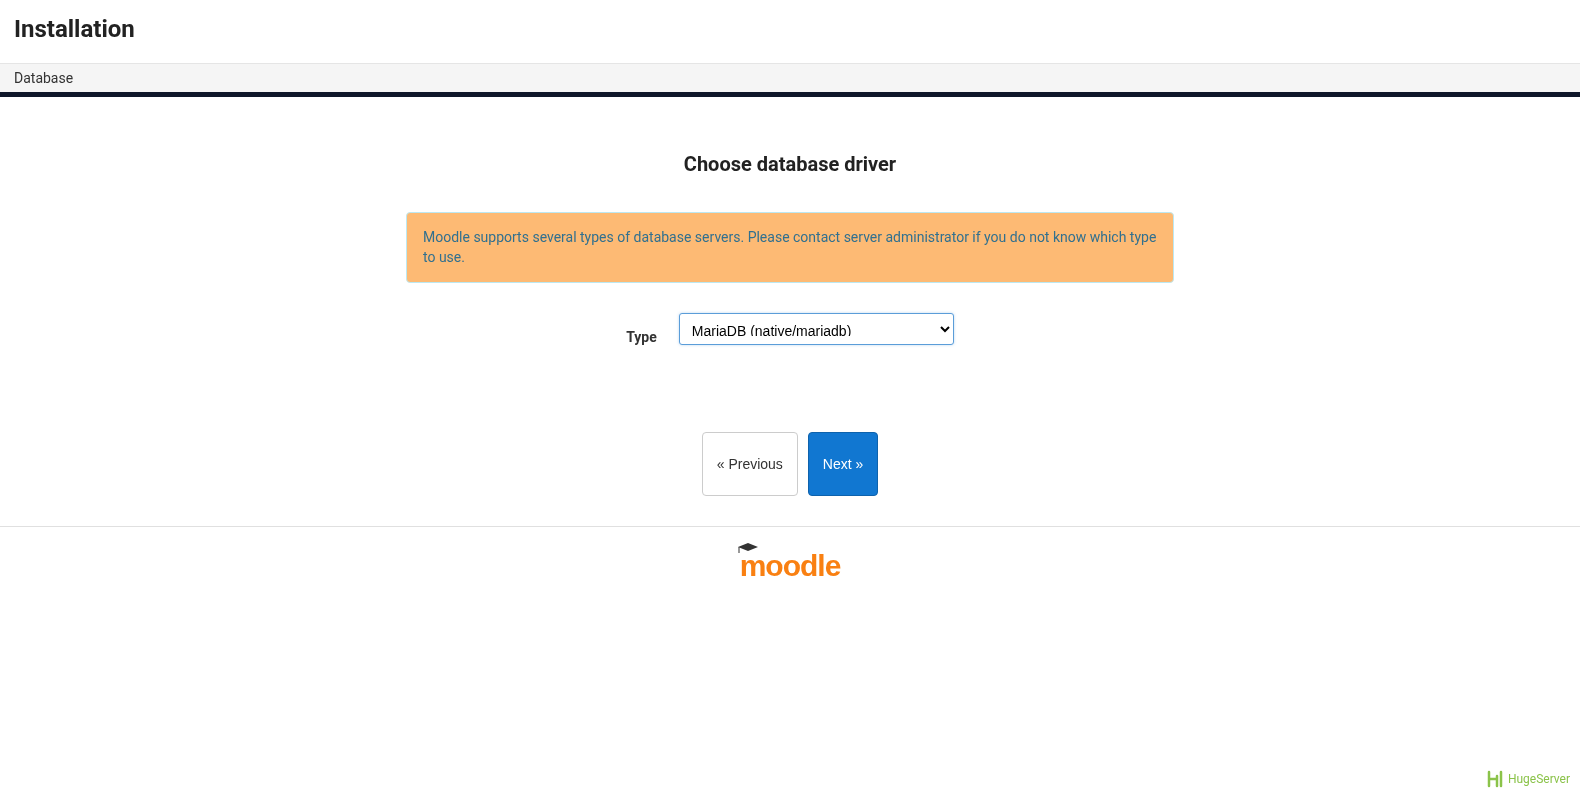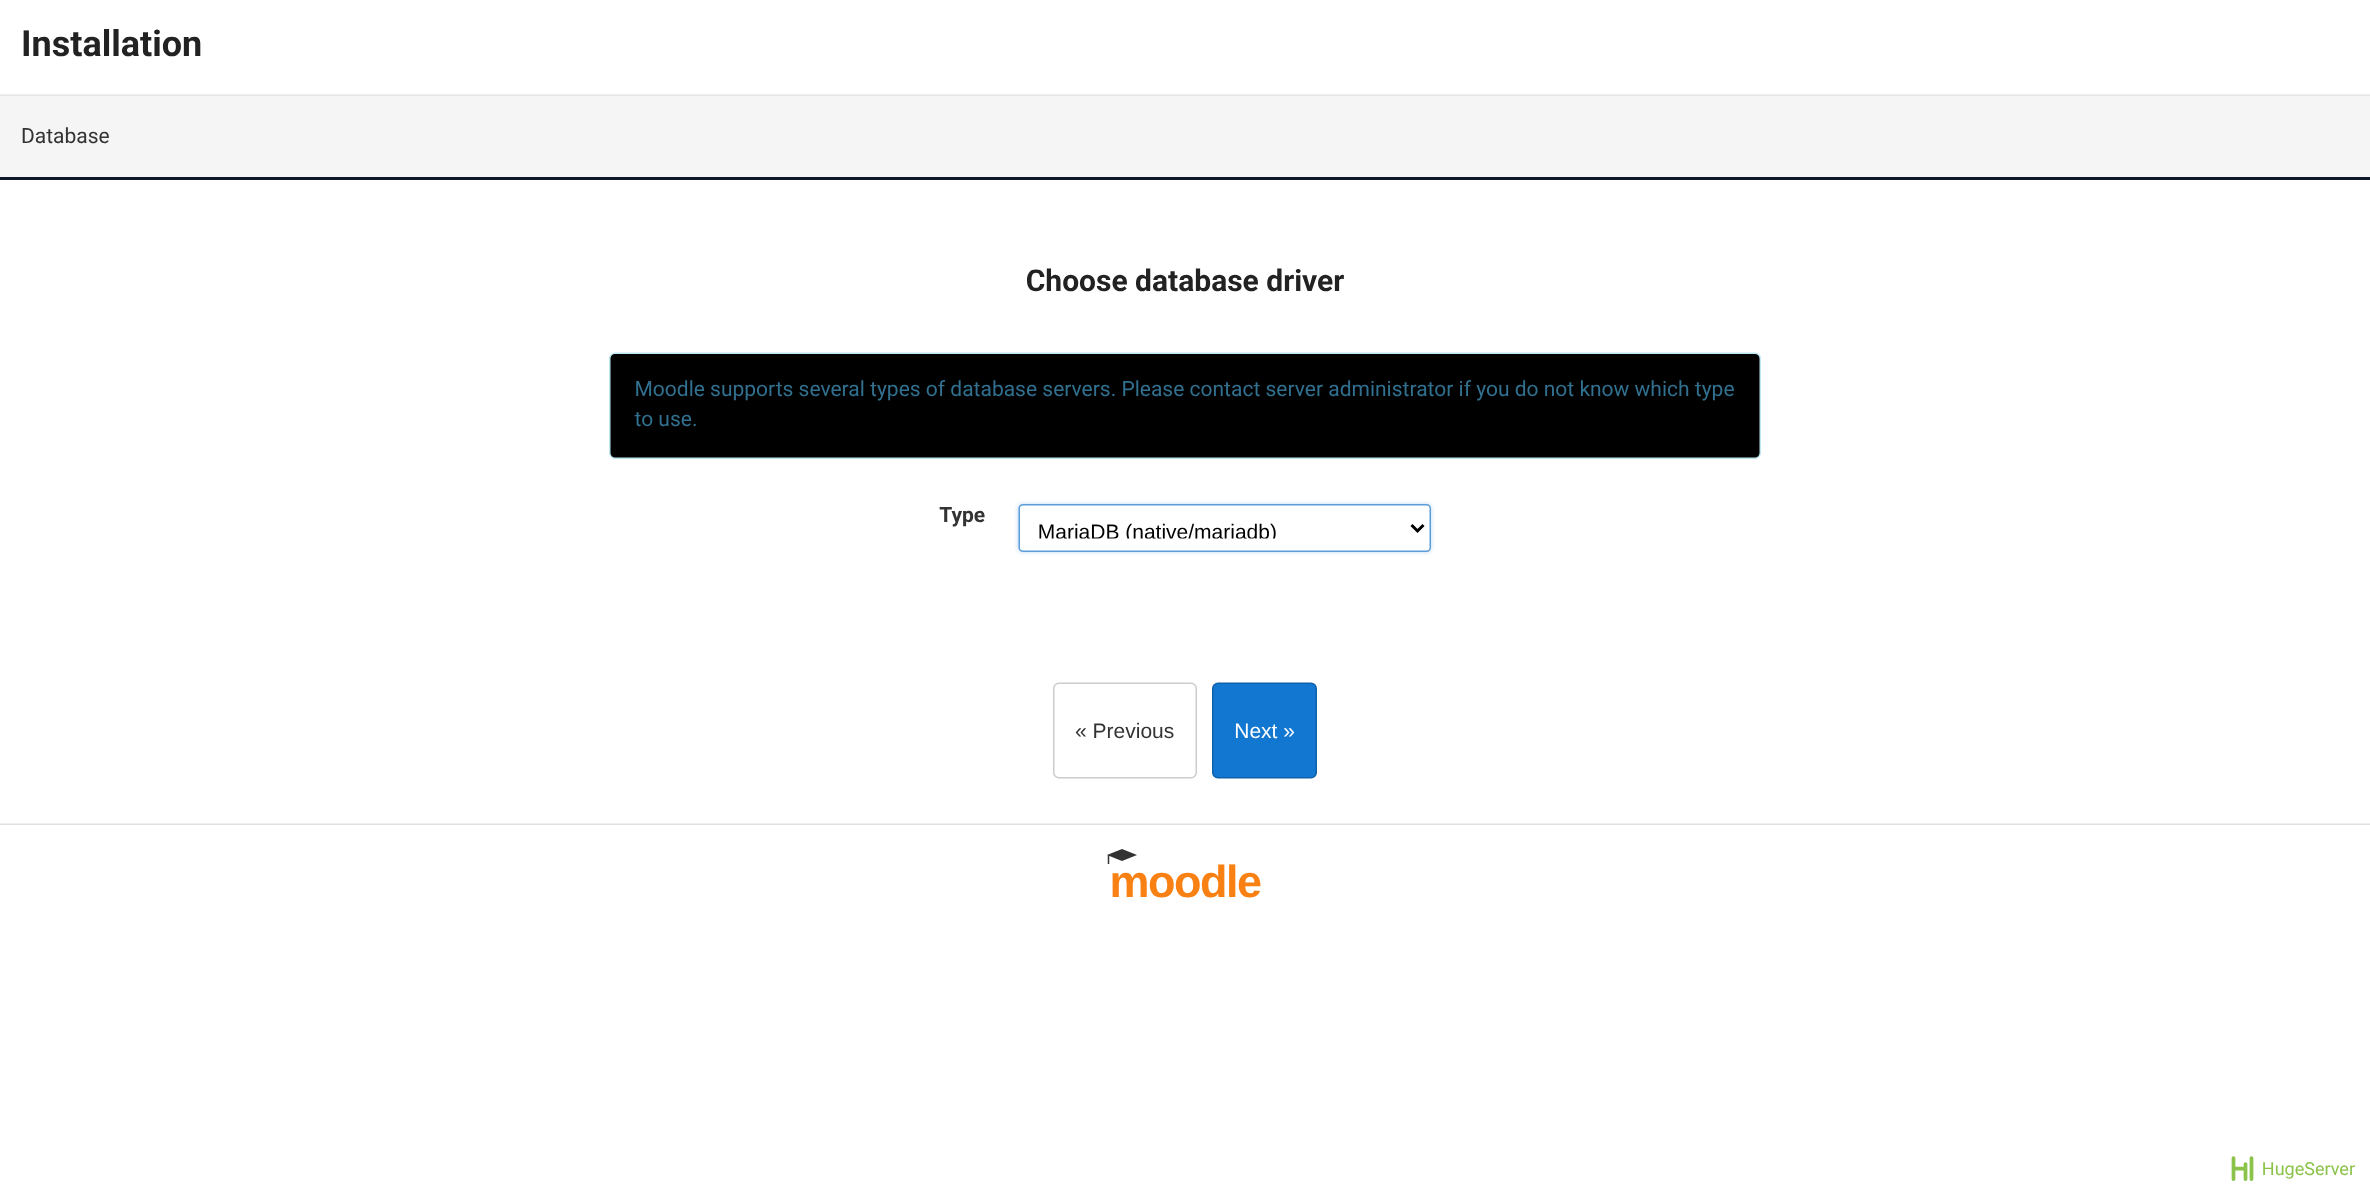--- a/index.html
+++ b/index.html
@@ -16,50 +16,50 @@
       padding: 15px 14px 20px;
     }
     .page-header h1 {
       font-size: 24px;
       font-weight: bold;
       color: #222;
     }
     .breadcrumb-bar {
       background: #f5f5f5;
       border-top: 1px solid #e5e5e5;
-      border-bottom: 2px solid #0f172a;
-      padding: 19px 14px;
+      border-bottom: 5px solid #0f172a;
+      padding: 6px 14px;
       font-size: 14px;
       color: #333;
     }
     .main-content {
       max-width: 792px;
       margin: 55px auto 0;
       padding: 0 12px;
     }
     .main-heading {
       text-align: center;
       font-size: 20px;
       font-weight: bold;
       color: #222;
       margin-bottom: 36px;
     }
     .alert-info {
-      background-color: #000000;
+      background-color: #fdba74;
       border: 1px solid #bce8f1;
       color: #31708f;
       padding: 14px 16px;
       border-radius: 4px;
       font-size: 14px;
       line-height: 1.45;
       margin-bottom: 30px;
     }
     .form-row {
       display: flex;
-      align-items: flex-start;
+      align-items: flex-end;
       justify-content: center;
       margin-bottom: 40px;
     }
     .form-label {
       font-weight: bold;
       font-size: 14px;
       margin-right: 22px;
       color: #333;
     }
     .form-select {

